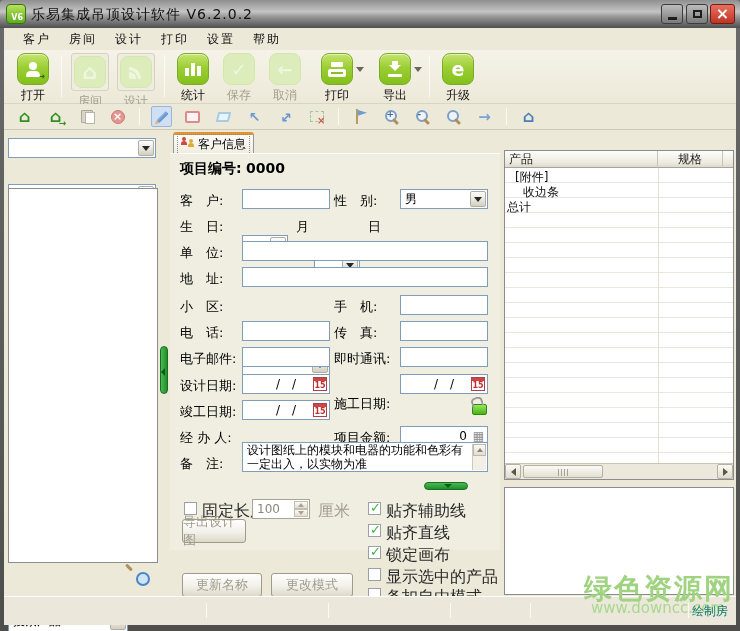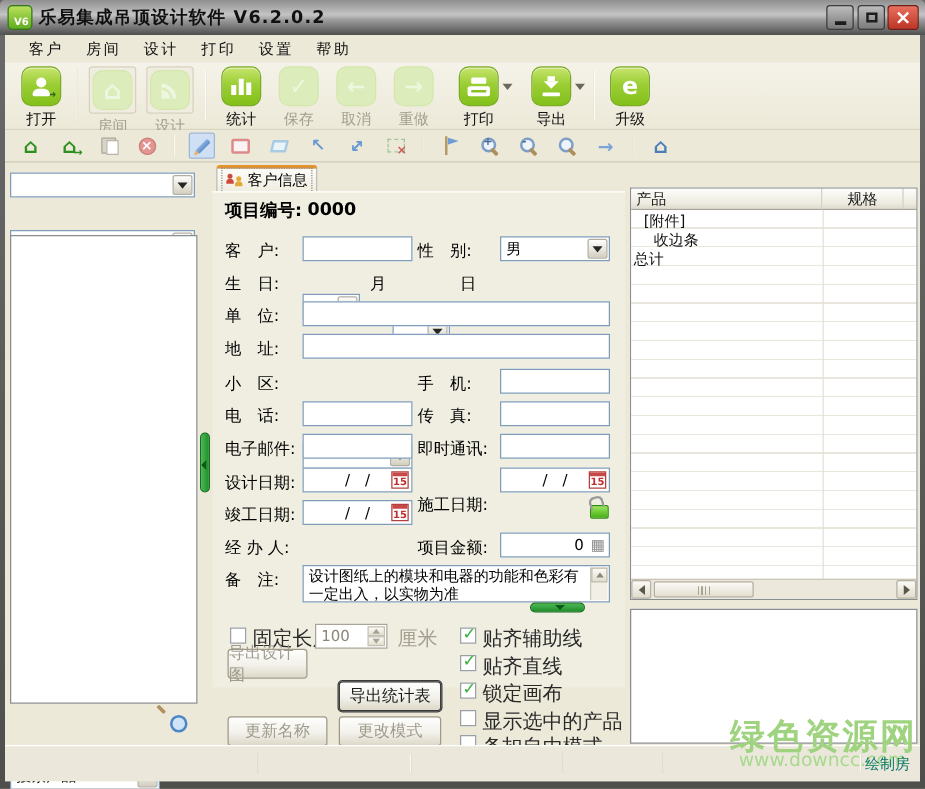--- a/index.html
+++ b/index.html
@@ -3,21 +3,21 @@
 <meta charset="utf-8">
 <style>
 *{margin:0;padding:0;box-sizing:border-box}
 html,body{width:740px;height:631px;overflow:hidden}
 body{font-family:"DejaVu Sans","Liberation Sans",sans-serif;font-size:12px;background:#585856}
 .abs{position:absolute}
 .win{position:relative;width:740px;height:631px;background:linear-gradient(180deg,#6a6a6a,#4e4e4c);}
 
 .titlebar{position:absolute;left:0;top:0;width:740px;height:28px;background:linear-gradient(180deg,#8f8f8f 0%,#c4c4c4 42%,#9a9a9a 58%,#4f4f4f 100%);border-radius:4px 4px 0 0}
 .appicon{position:absolute;left:6px;top:4px;width:20px;height:20px;background:linear-gradient(180deg,#b9e05a,#5fae1e);border:1px solid #2f7a10;border-radius:4px;color:#fff;font-size:8px;font-weight:bold;display:flex;align-items:flex-end;justify-content:flex-end;padding:1px 2px}
-.apptitle{position:absolute;left:31px;top:0;height:32px;line-height:28px;font-size:14px;font-weight:bold;color:#101010;letter-spacing:1px;white-space:nowrap}
+.apptitle{position:absolute;left:31px;top:0;height:32px;line-height:28px;font-size:14px;font-weight:normal;color:#101010;letter-spacing:1px;white-space:nowrap}
 .wbtn{position:absolute;top:4px;height:20px;border-radius:3px;border:1px solid #3c3c3c;background:linear-gradient(180deg,#bdbdbd,#7a7a7a);display:flex;align-items:center;justify-content:center}
 .wbtn.close{background:linear-gradient(180deg,#ea6f5d,#bd3526);border-color:#741b10}
 .glyph-min{width:9px;height:3px;background:#1d1d1d;margin-top:9px}
 .glyph-max{width:9px;height:8px;border:2px solid #1d1d1d}
 .glyph-close::before{content:"\D7";color:#fff;font-size:16px;font-weight:bold;line-height:16px}
 
 .client{position:absolute;left:4px;top:28px;width:732px;height:597px;background:#ece9d8}
 .menubar{position:absolute;left:4px;top:28px;width:732px;height:22px;background:#ece9d8;display:flex;align-items:center;padding-left:10px}
 .mitem{padding:0 9px;color:#111;font-size:12px;letter-spacing:2px}
 
@@ -97,21 +97,21 @@
 .cbtn{position:absolute;right:1px;top:1px;bottom:1px;width:16px;background:linear-gradient(180deg,#fdfdfc,#e9e6db 55%,#d2cec0);border:1px solid #b1ada0;border-radius:2px;display:flex;align-items:center;justify-content:center}
 .cbtn::before{content:"";border-left:4px solid transparent;border-right:4px solid transparent;border-top:5px solid #262626}
 .listbox{background:#fff;border:1px solid #8a8d90}
 
 .vhandle{background:linear-gradient(90deg,#4cb852,#1f8f2c);border:1px solid #157020;border-radius:4px}
 .vhandle::before{content:"";position:absolute;left:0px;top:21px;border-top:4px solid transparent;border-bottom:4px solid transparent;border-right:4px solid #0b5a16}
 .hhandle{background:linear-gradient(180deg,#4cb852,#1f8f2c);border:1px solid #157020;border-radius:4px}
 .hhandle::before{content:"";position:absolute;left:19px;top:1px;border-left:4px solid transparent;border-right:4px solid transparent;border-top:4px solid #0b5a16}
 
 .tab{position:absolute;display:flex;align-items:center;background:linear-gradient(180deg,#fdfcf8,#f0ede0);border:1px solid #8f9b9c;border-bottom:none;border-top:3px solid #e5932c;border-radius:3px 3px 0 0;padding:0 4px;height:21px}
-.tabin{display:flex;align-items:center;gap:3px;outline:1px dotted #8a8a8a;padding:1px 3px}
+.tabin{display:flex;align-items:flex-start;gap:3px;outline:1px dotted #8a8a8a;padding:1px 3px}
 .ppl{width:14px;height:12px;position:relative}
 .ppl i{position:absolute;width:6px;height:4px;border-radius:3px 3px 0 0}
 .ppl i::before{content:"";position:absolute;top:-4px;left:1px;width:4px;height:4px;border-radius:50%;background:inherit}
 .ppl .p1{left:0;top:5px;background:#cf4a3e}
 .ppl .p2{left:7px;top:7px;background:#e2aa35}
 .formpanel{position:absolute;left:170px;top:153px;width:330px;height:397px;background:#f0eee1;border-top:1px solid #fff;overflow:hidden}
 .flabel{position:absolute;font-size:13px;color:#000;white-space:nowrap}
 .cal{position:absolute;right:2px;top:2px;width:14px;height:14px;background:#fff;border:1px solid #b24040}
 .cal::before{content:"";position:absolute;top:0;left:0;right:0;height:3px;background:#c84848}
 .cal b{position:absolute;bottom:0;left:0;right:0;text-align:center;font-size:8px;line-height:9px;color:#c03030;font-weight:bold}
@@ -236,26 +236,20 @@
           <span class="gl-check"></span>
         </span>
       <span class="tlabel off">保存</span>
     </div>
     <div class="tbtn">
       <span class="tile off">
           <span class="gl-left"></span>
         </span>
       <span class="tlabel off">取消</span>
     </div>
-    <div class="tbtn">
-      <span class="tile off">
-          <span class="gl-right"></span>
-        </span>
-      <span class="tlabel off">重做</span>
-    </div>
     <div class="tbtn wide">
       <span class="tile on">
           <span class="i-print">
             <b></b>
             <i></i>
           </span>
         </span>
       <span class="tlabel">打印</span>
       <span class="ddarrow"></span>
     </div>
@@ -435,21 +429,21 @@
 
     <span class="flabel" style="left:10px;top:275px">经 办 人:</span>
 
     <span class="flabel" style="left:164px;top:275px">项目金额:</span>
     <div class="field abs" style="left:230px;top:272px;width:88px;height:20px;justify-content:flex-end;padding-right:20px">
       <span>0</span>
       <span class="abs gl-calc" style="right:3px;top:2px"></span>
     </div>
 
     <span class="flabel" style="left:10px;top:301px">备　注:</span>
-    <div class="field abs" style="left:72px;top:298px;width:246px;height:30px;align-items:center;padding:1px 18px 0 4px;line-height:14px;white-space:normal">
+    <div class="field abs" style="left:72px;top:288px;width:246px;height:30px;align-items:flex-end;padding:1px 18px 0 4px;line-height:14px;white-space:normal">
       <span>设计图纸上的模块和电器的功能和色彩有一定出入，以实物为准</span>
       <span class="tscroll">
           <span class="up">
             <i class="tri-up"></i>
           </span>
         </span>
     </div>
   </div>
 
   <div class="hhandle abs" style="left:424px;top:482px;width:44px;height:8px"></div>
@@ -460,23 +454,20 @@
     <span>100</span>
     <span class="arrs">
         <b class="u"></b>
         <b class="d"></b>
       </span>
   </div>
   <span class="olabel dis" style="left:318px;top:501px">厘米</span>
 
   <div class="btn dis" style="left:182px;top:519px;width:64px;height:24px">
       <span>导出设计图</span>
-    </div>
-  <div class="btn default" style="left:271px;top:545px;width:82px;height:24px">
-      <span>导出统计表</span>
     </div>
   <div class="btn dis" style="left:182px;top:573px;width:80px;height:24px">
       <span>更新名称</span>
     </div>
   <div class="btn dis" style="left:271px;top:573px;width:82px;height:24px">
       <span>更改模式</span>
     </div>
 
   <span class="cb checked" style="left:368px;top:502px"></span>
   <span class="olabel" style="left:386px;top:501px">贴齐辅助线</span>

